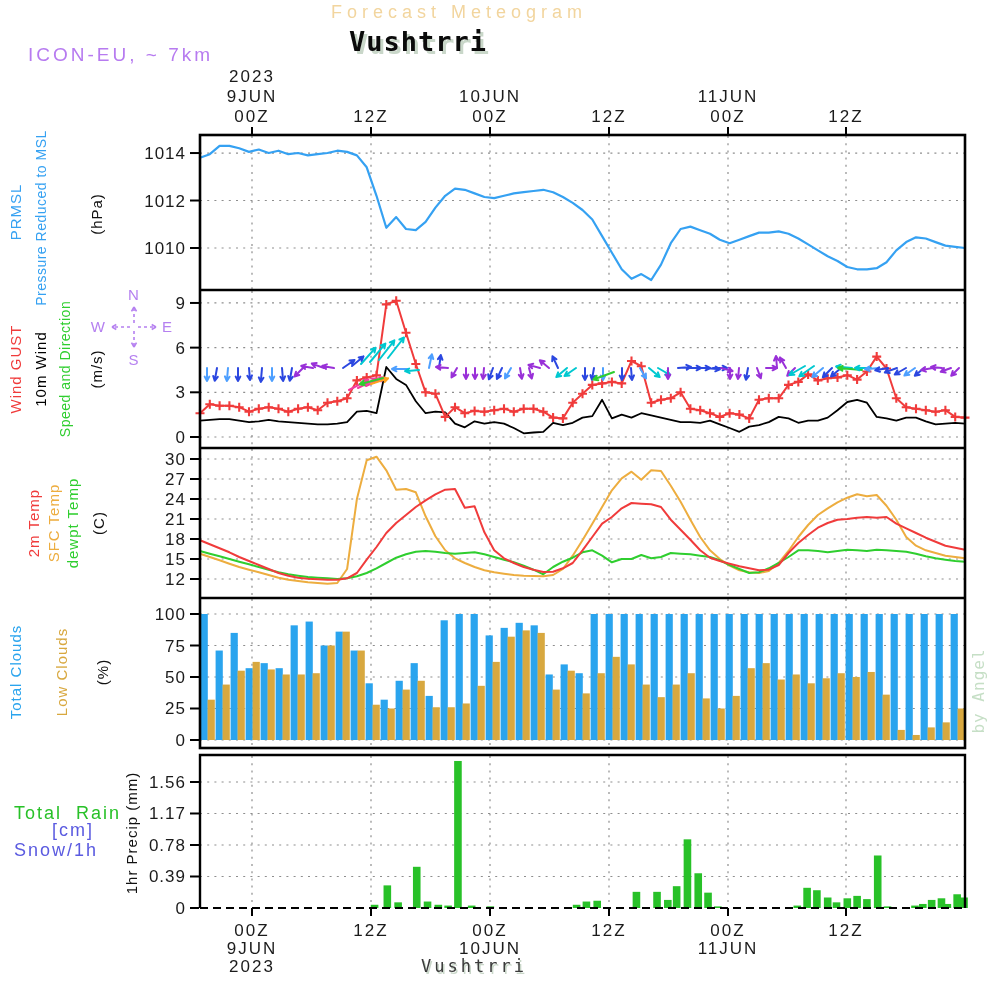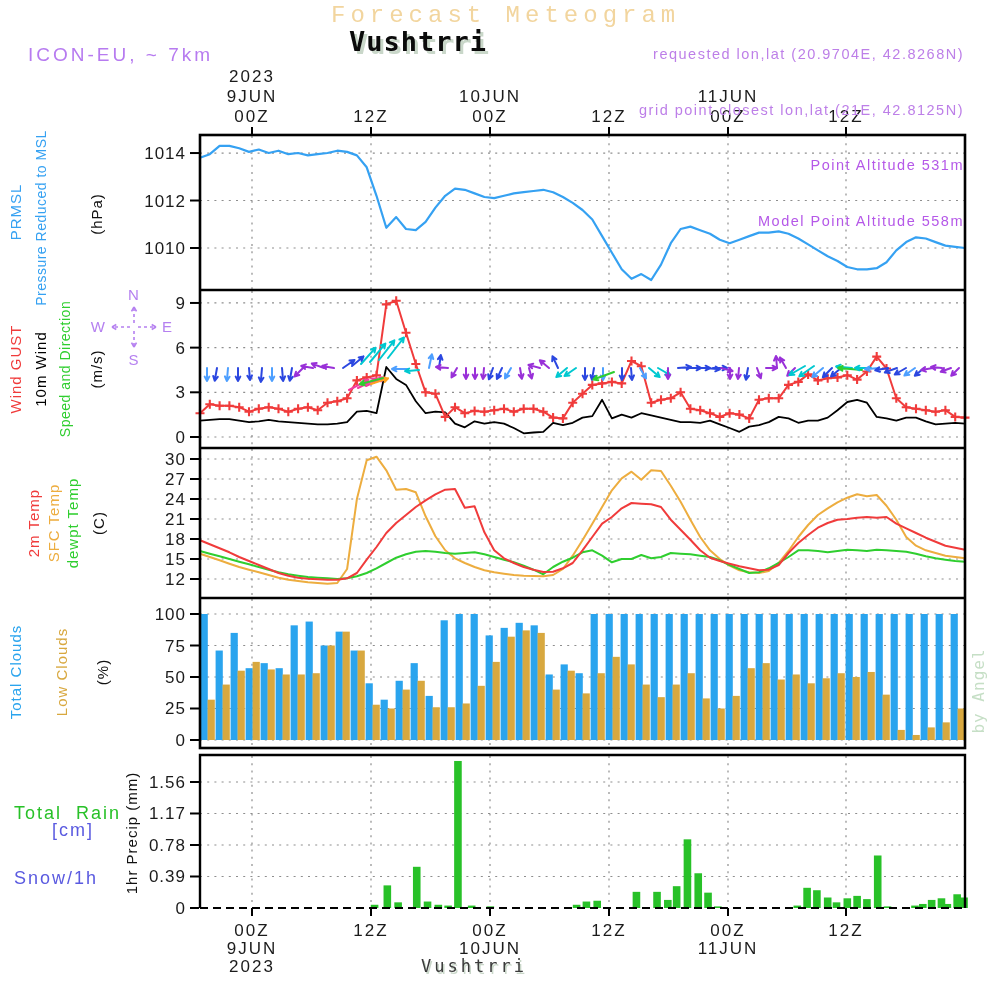--- a/index.html
+++ b/index.html
@@ -4,21 +4,21 @@
 <style>
   html,body{margin:0;padding:0;background:#fff;}
   #page{position:relative;width:1000px;height:1000px;background:#fff;overflow:hidden;
         font-family:"Liberation Sans",sans-serif;}
   #chart-svg{position:absolute;left:0;top:0;}
   .abs{position:absolute;white-space:pre;}
   .rot{width:200px;height:22px;line-height:22px;text-align:center;transform:rotate(-90deg);}
   .sideL{font-size:15px;letter-spacing:1px;}
   .sideS{font-size:14px;letter-spacing:0.5px;}
   .unit{font-size:15px;color:#111;letter-spacing:1px;}
-  #title{left:331px;top:2px;font-size:24px;letter-spacing:5px;font-family:Liberation Mono, monospace;}
+  #title{left:331px;top:2px;font-size:18px;letter-spacing:5px;}
   #station{left:349px;top:26px;font-size:27px;font-weight:bold;
            font-family:"DejaVu Sans Mono",monospace;letter-spacing:1px;color:#0b0b0b;
            text-shadow:3px 3px 0 #c9d7c9;}
   #model{left:16px;top:44px;font-size:19px;letter-spacing:3px;}
   #rightblock{right:36px;top:8px;text-align:right;font-size:14.5px;letter-spacing:1.5px;line-height:18.5px;}
   #footer-station{left:421px;top:956px;font-size:17px;letter-spacing:3px;
            font-family:"DejaVu Sans Mono",monospace;color:#3a3a3a;text-shadow:1.5px 1.5px 0 #c9d7c9;}
   #watermark{left:879px;top:680px;font-size:16px;font-family:"DejaVu Sans Mono",monospace;letter-spacing:1px;}
   #lbl-total-rain{left:14px;top:803px;font-size:18px;letter-spacing:2px;}
   #lbl-snow{left:14px;top:840px;font-size:18px;letter-spacing:2px;}
@@ -415,26 +415,20 @@
       <text x="134" y="300" text-anchor="middle" fill="#B580F0" font-size="15" letter-spacing="1">N</text>
       <text x="134" y="365" text-anchor="middle" fill="#B580F0" font-size="15" letter-spacing="1">S</text>
       <text x="106" y="332" text-anchor="end" fill="#B580F0" font-size="15" letter-spacing="1">W</text>
       <text x="162" y="332" text-anchor="start" fill="#B580F0" font-size="15" letter-spacing="1">E</text>
     </svg>
 
   <div id="title" class="abs" style="color: rgb(242, 213, 158);">Forecast Meteogram</div>
   <div id="station" class="abs">Vushtrri</div>
   <div id="model" class="abs" style="color: rgb(183, 123, 240); margin-left: 12px;">ICON-EU, ~ 7km</div>
 
-  <div id="rightblock" class="abs">
-    <div style="color: rgb(189, 127, 232);">requested lon,lat (20.9704E, 42.8268N)</div>
-    <div style="color: rgb(189, 127, 232);">grid point closest lon,lat (21E, 42.8125N)</div>
-    <div style="color: rgb(181, 88, 232);">Point Altitude 531m</div>
-    <div style="color: rgb(181, 88, 232);">Model Point Altitude 558m</div>
-  </div>
 
   <div class="abs rot sideL" style="left: -84px; top: 201px; color: rgb(53, 161, 242);">PRMSL</div>
   <div class="abs rot sideS" style="left: -59px; top: 207px; color: rgb(53, 161, 242);">Pressure Reduced to MSL</div>
   <div class="abs rot unit" style="left:-3px;top:203px;">(hPa)</div>
 
   <div class="abs rot sideL" style="left: -84px; top: 358px; color: rgb(240, 59, 59);">Wind GUST</div>
   <div class="abs rot sideL" style="left:-59px;top:358px;">10m Wind</div>
   <div class="abs rot sideS" style="left: -35px; top: 358px; color: rgb(47, 206, 47);">Speed and Direction</div>
   <div class="abs rot unit" style="left:-3px;top:358px;">(m/s)</div>
 
@@ -442,18 +436,18 @@
   <div class="abs rot sideL" style="left: -46px; top: 512px; color: rgb(237, 173, 63);">SFC Temp</div>
   <div class="abs rot sideL" style="left: -27px; top: 512px; color: rgb(47, 206, 47);">dewpt Temp</div>
   <div class="abs rot unit" style="left:-1px;top:512px;">(C)</div>
 
   <div class="abs rot sideL" style="left: -84px; top: 661px; color: rgb(42, 164, 238);">Total Clouds</div>
   <div class="abs rot sideL" style="left: -38px; top: 661px; color: rgb(216, 168, 63);">Low Clouds</div>
   <div class="abs rot unit" style="left:3px;top:661px;">(%)</div>
 
   <div class="abs rot unit" style="left:32px;top:822px;">1hr Precip (mm)</div>
   <div id="lbl-total-rain" class="abs" style="color: rgb(40, 193, 40);">Total  Rain</div>
-  <div id="lbl-snow" class="abs" style="color: rgb(90, 90, 224); margin-top: 28px;">Snow/1h</div>
+  <div id="lbl-snow" class="abs" style="color: rgb(90, 90, 224);">Snow/1h</div>
   <div id="lbl-cm" class="abs" style="color: rgb(90, 90, 224);">[cm]</div>
 
   <div id="footer-station" class="abs">Vushtrri</div>
   <div id="watermark" class="abs rot" style="color: rgb(198, 223, 198);">by Angel</div>
 </div>
 
 </body></html>

